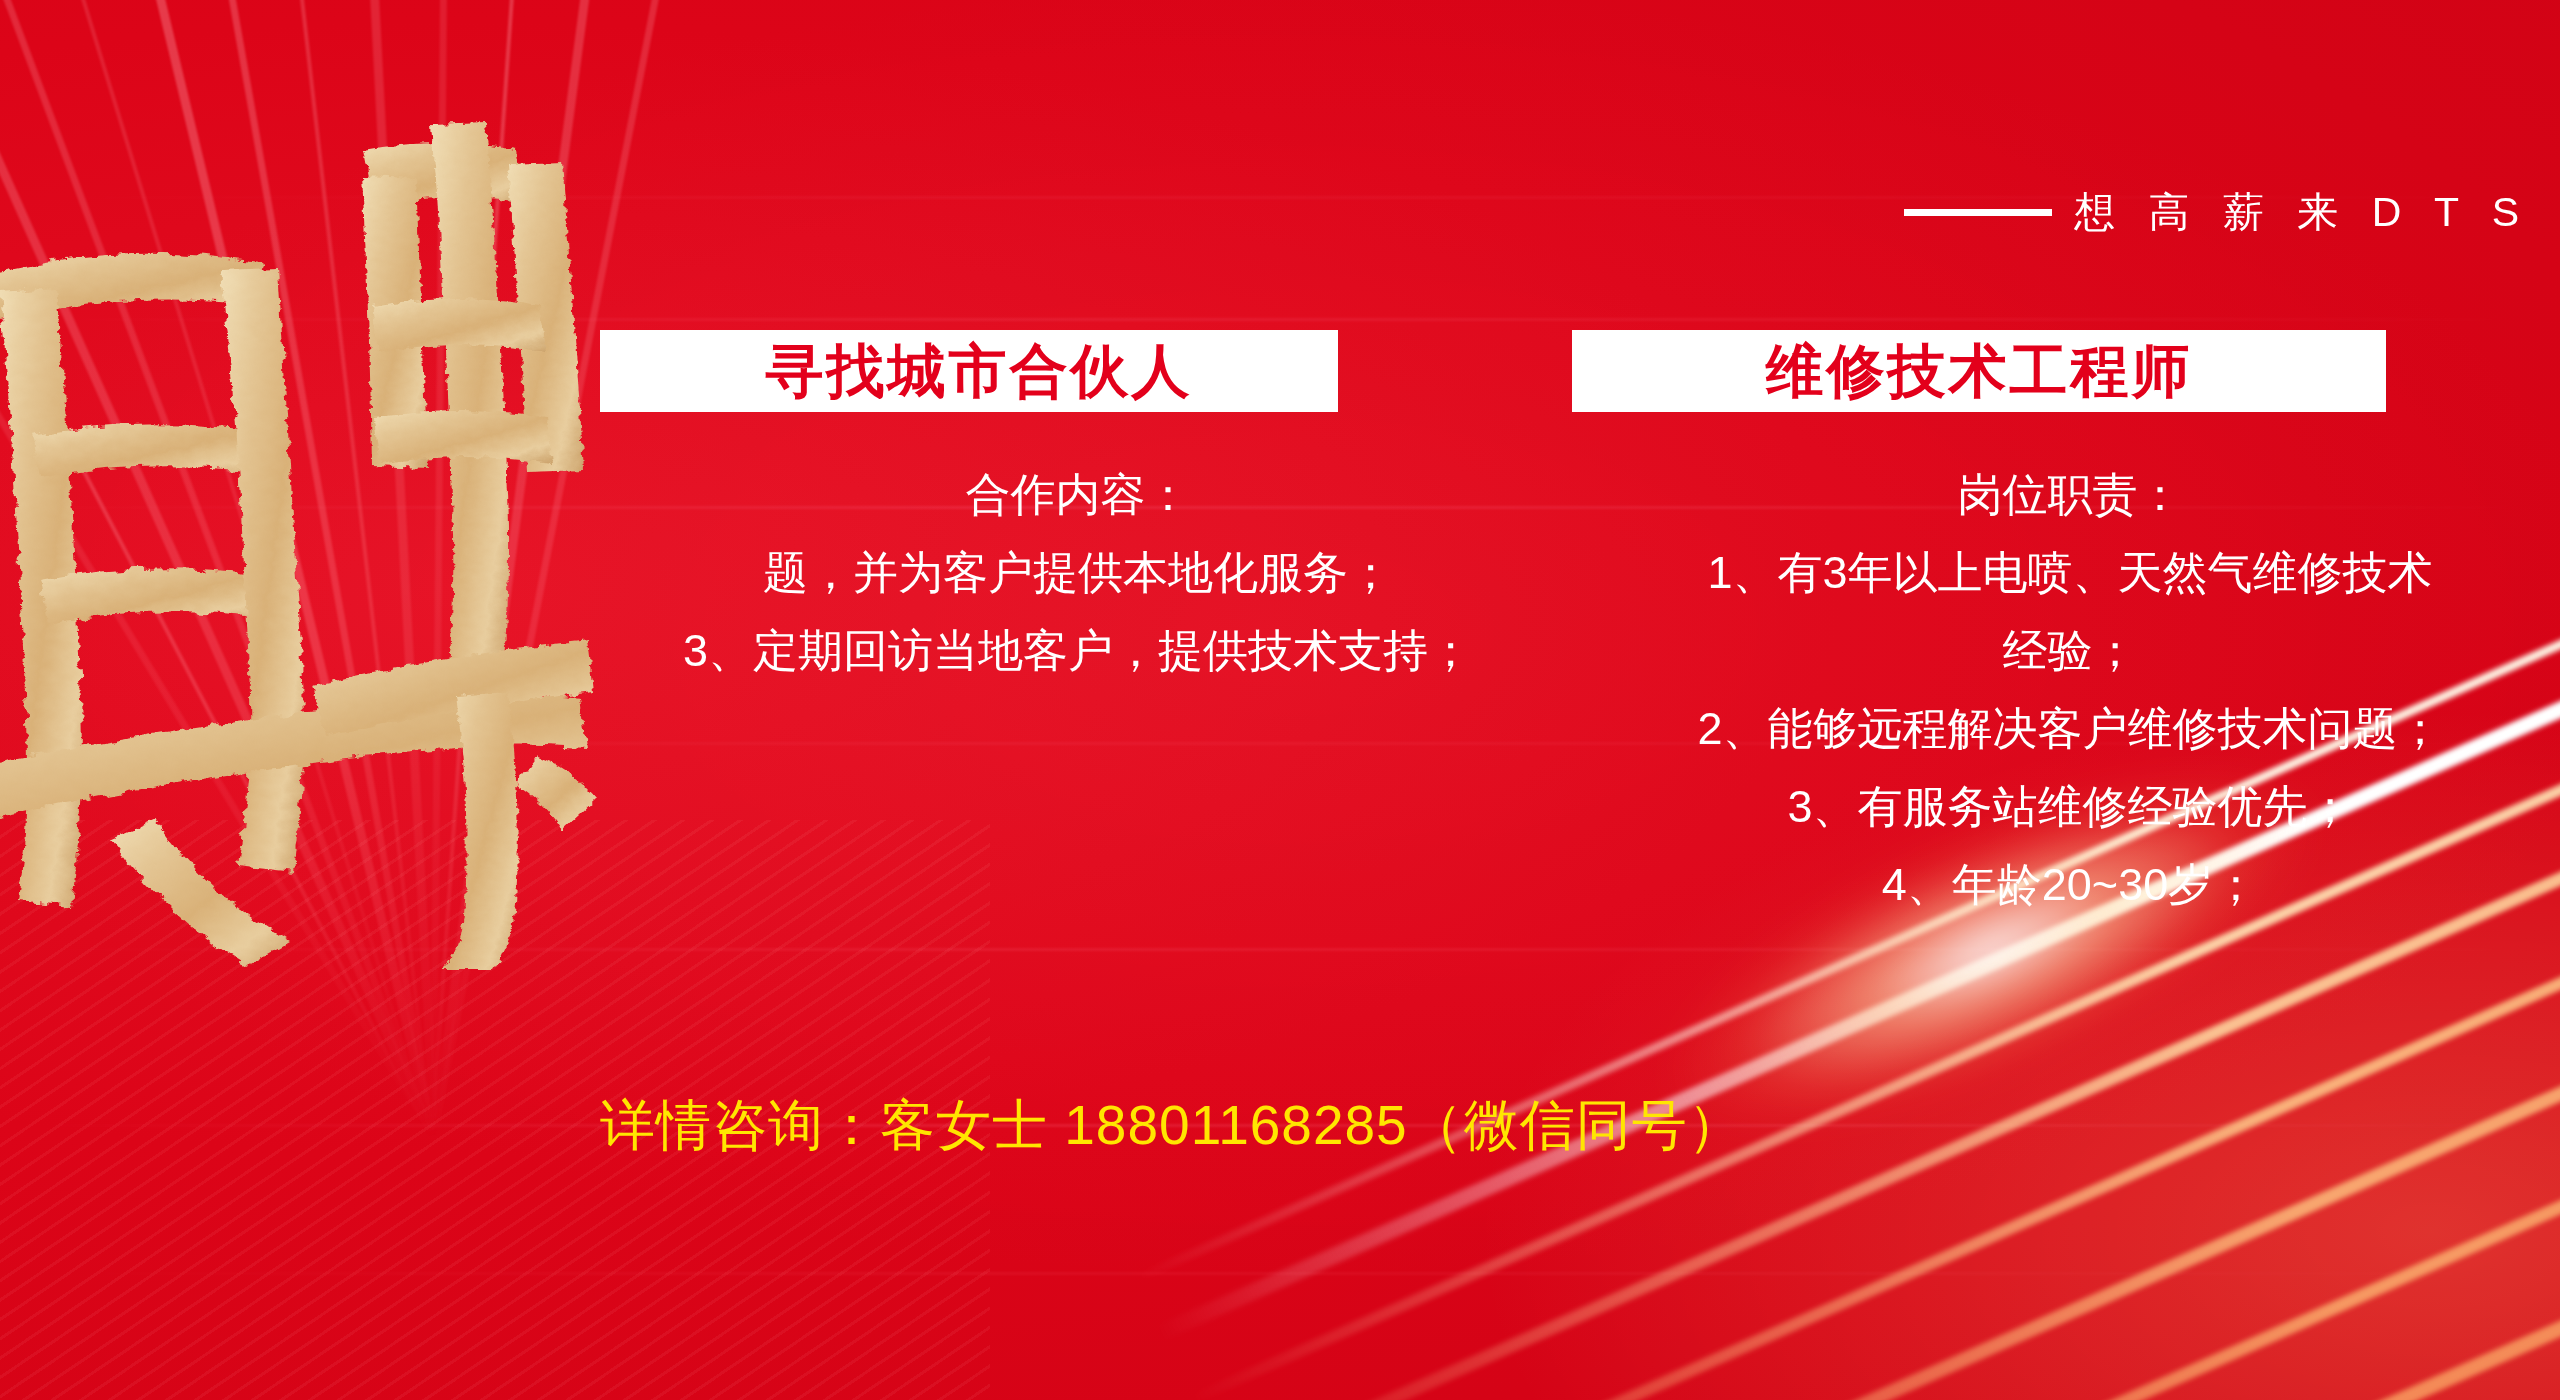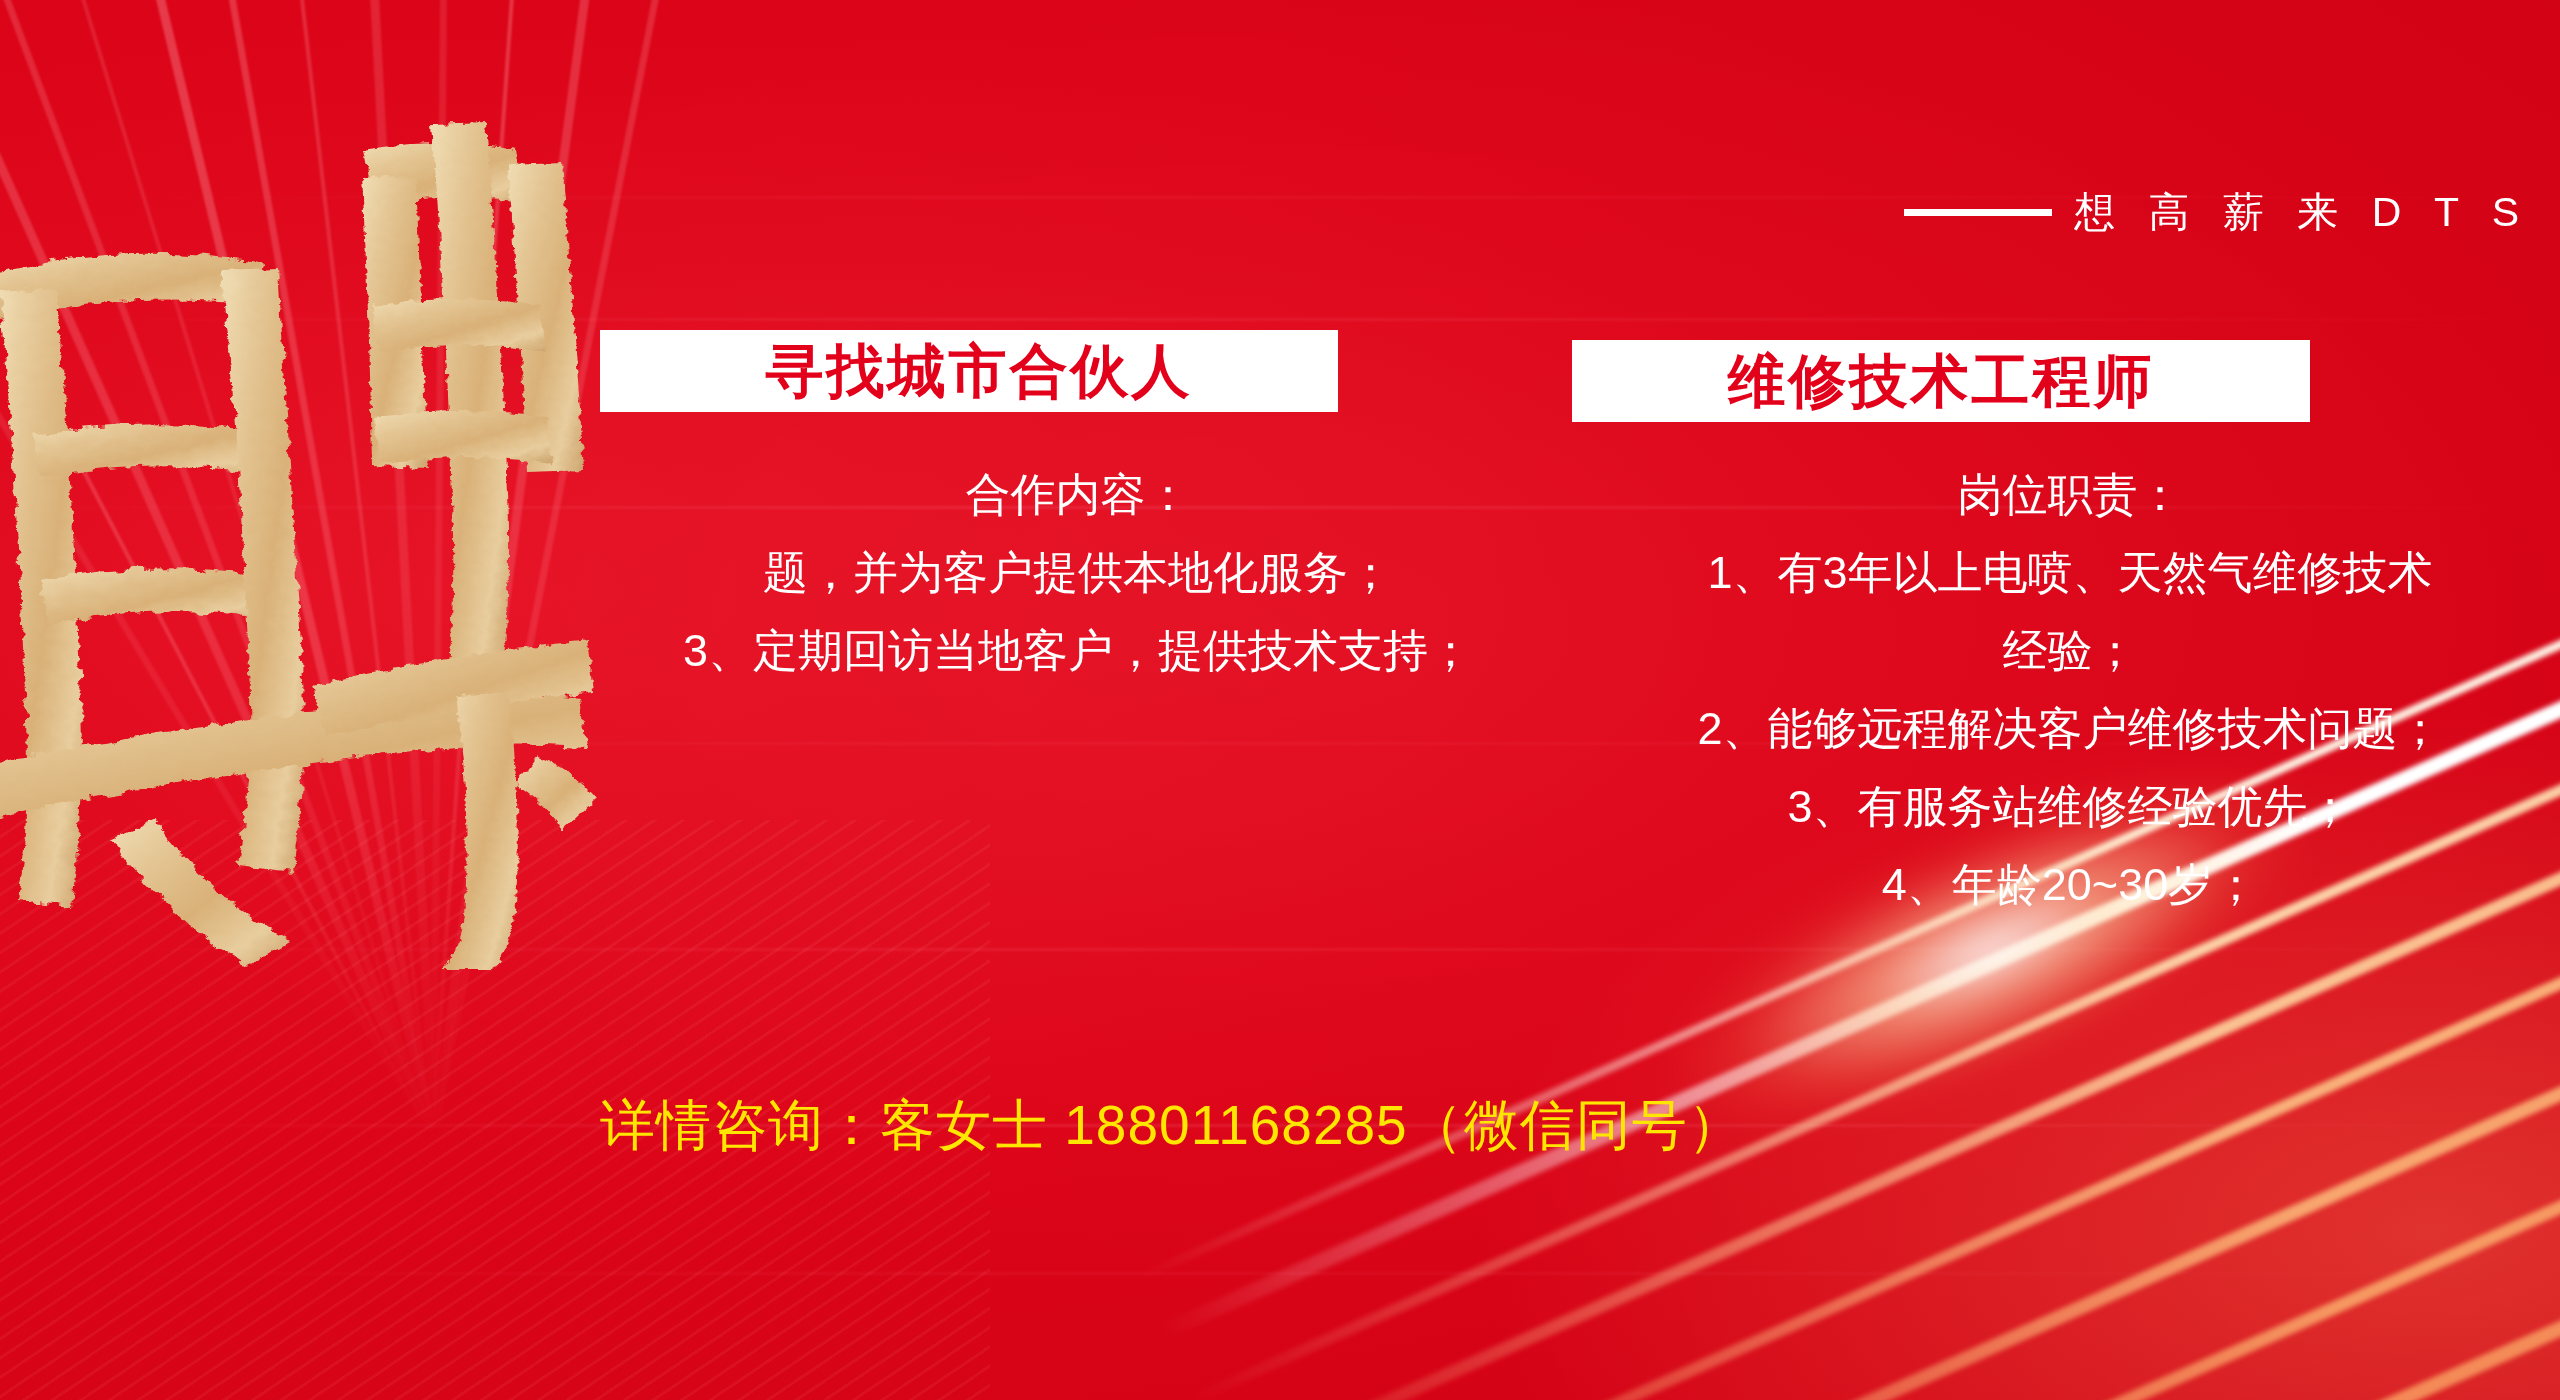--- a/index.html
+++ b/index.html
@@ -156,21 +156,21 @@
   }
   .headline-text {
     color: #E3001B;
     font-size: 58px;
     font-weight: 700;
     letter-spacing: 3px;
     line-height: 1;
     white-space: nowrap;
   }
   #headline-left  { left: 600px;  top: 330px; width: 718px; padding-left: 20px; }
-  #headline-right { left: 1572px; top: 340px; width: 738px; }
+  #headline-right { left: 1572px; top: 330px; width: 814px; }
 
   
   .column {
     position: absolute;
     top: 472px;
     color: #FFFFFF;
     text-align: center;
   }
   #col-left  { left: 598px;  width: 960px; }
   #col-right { left: 1570px; width: 1000px; }

